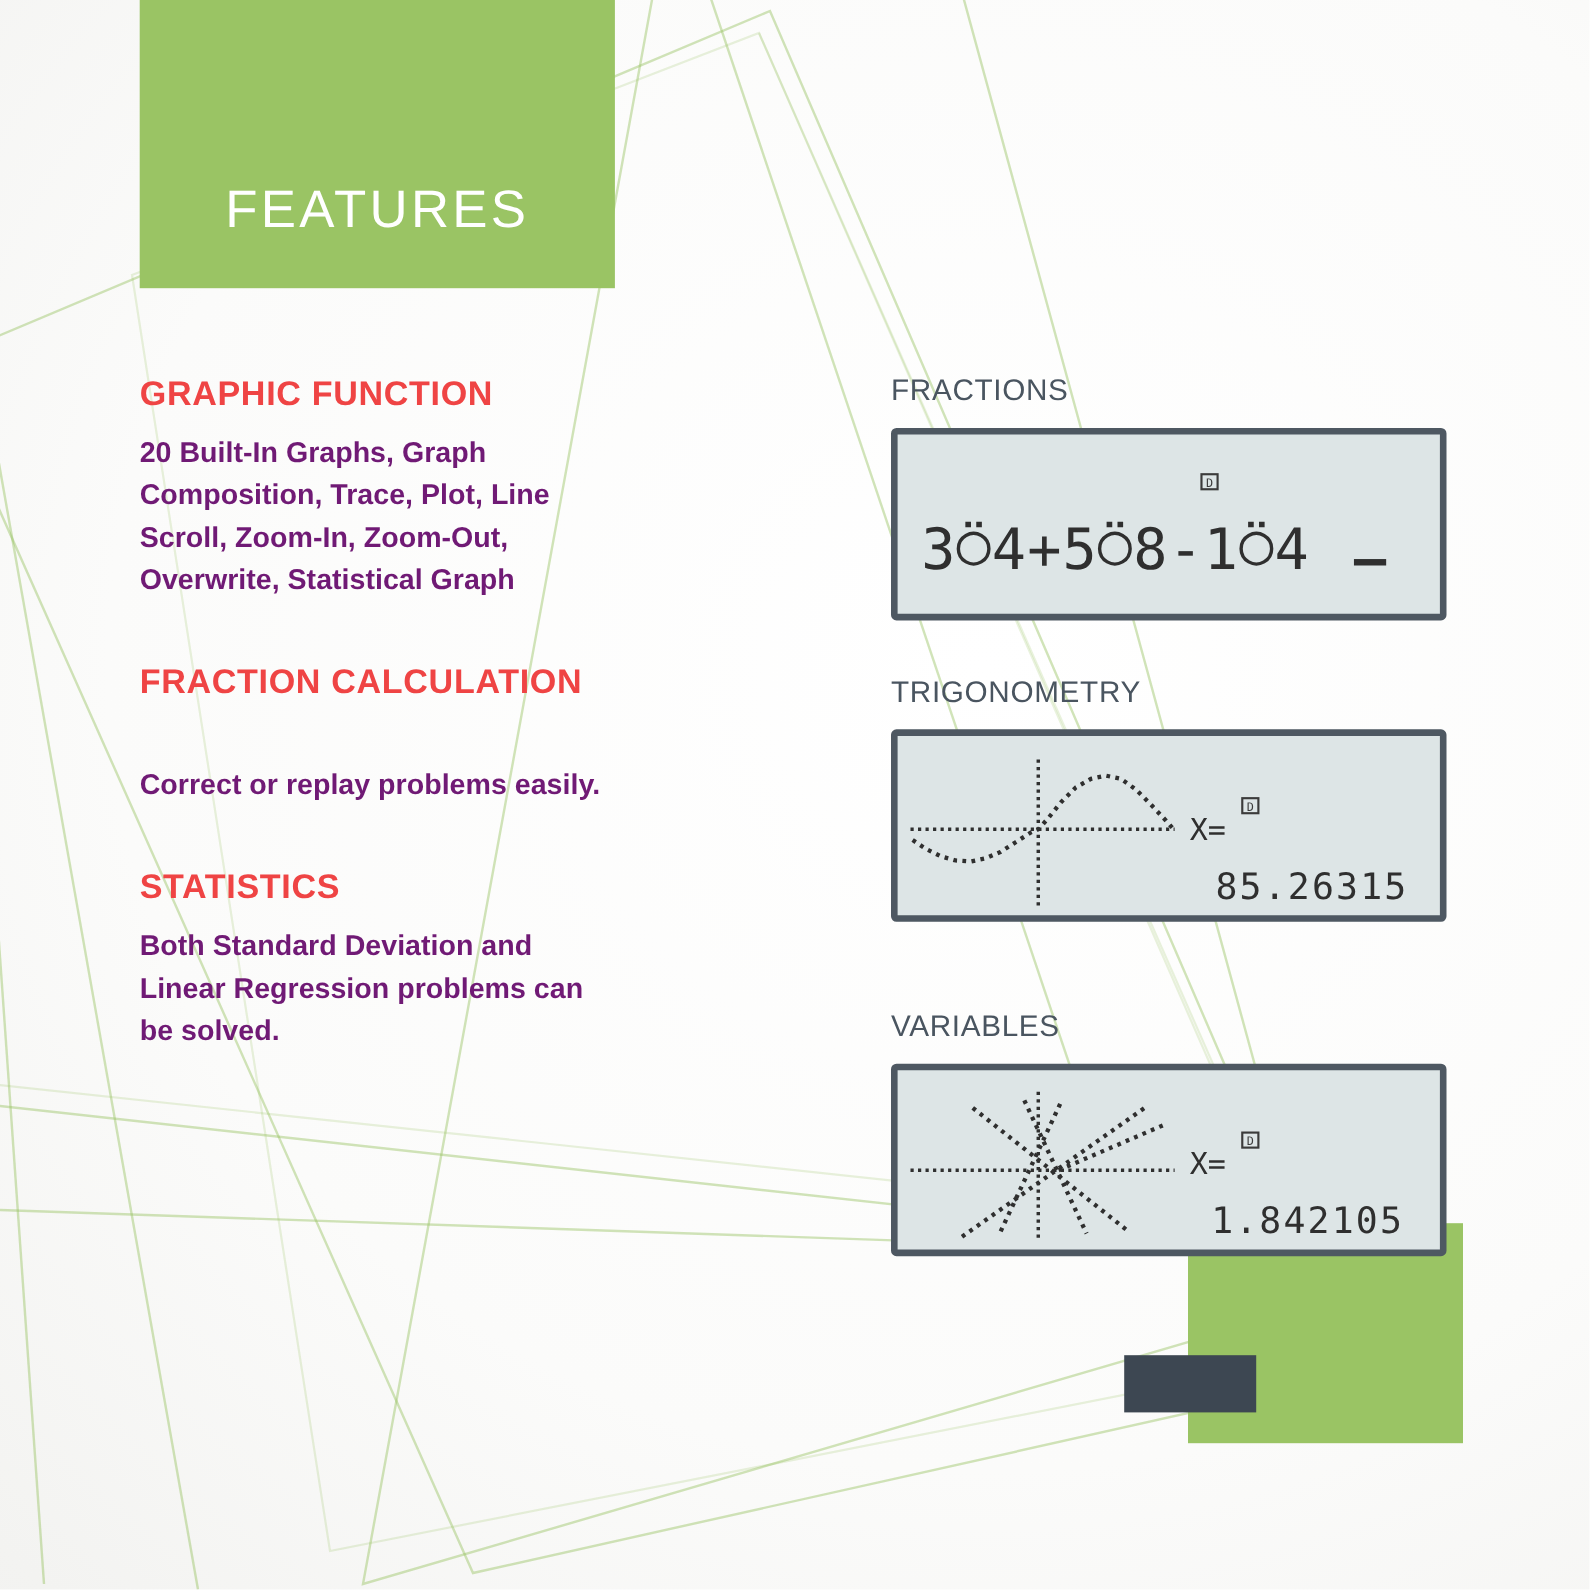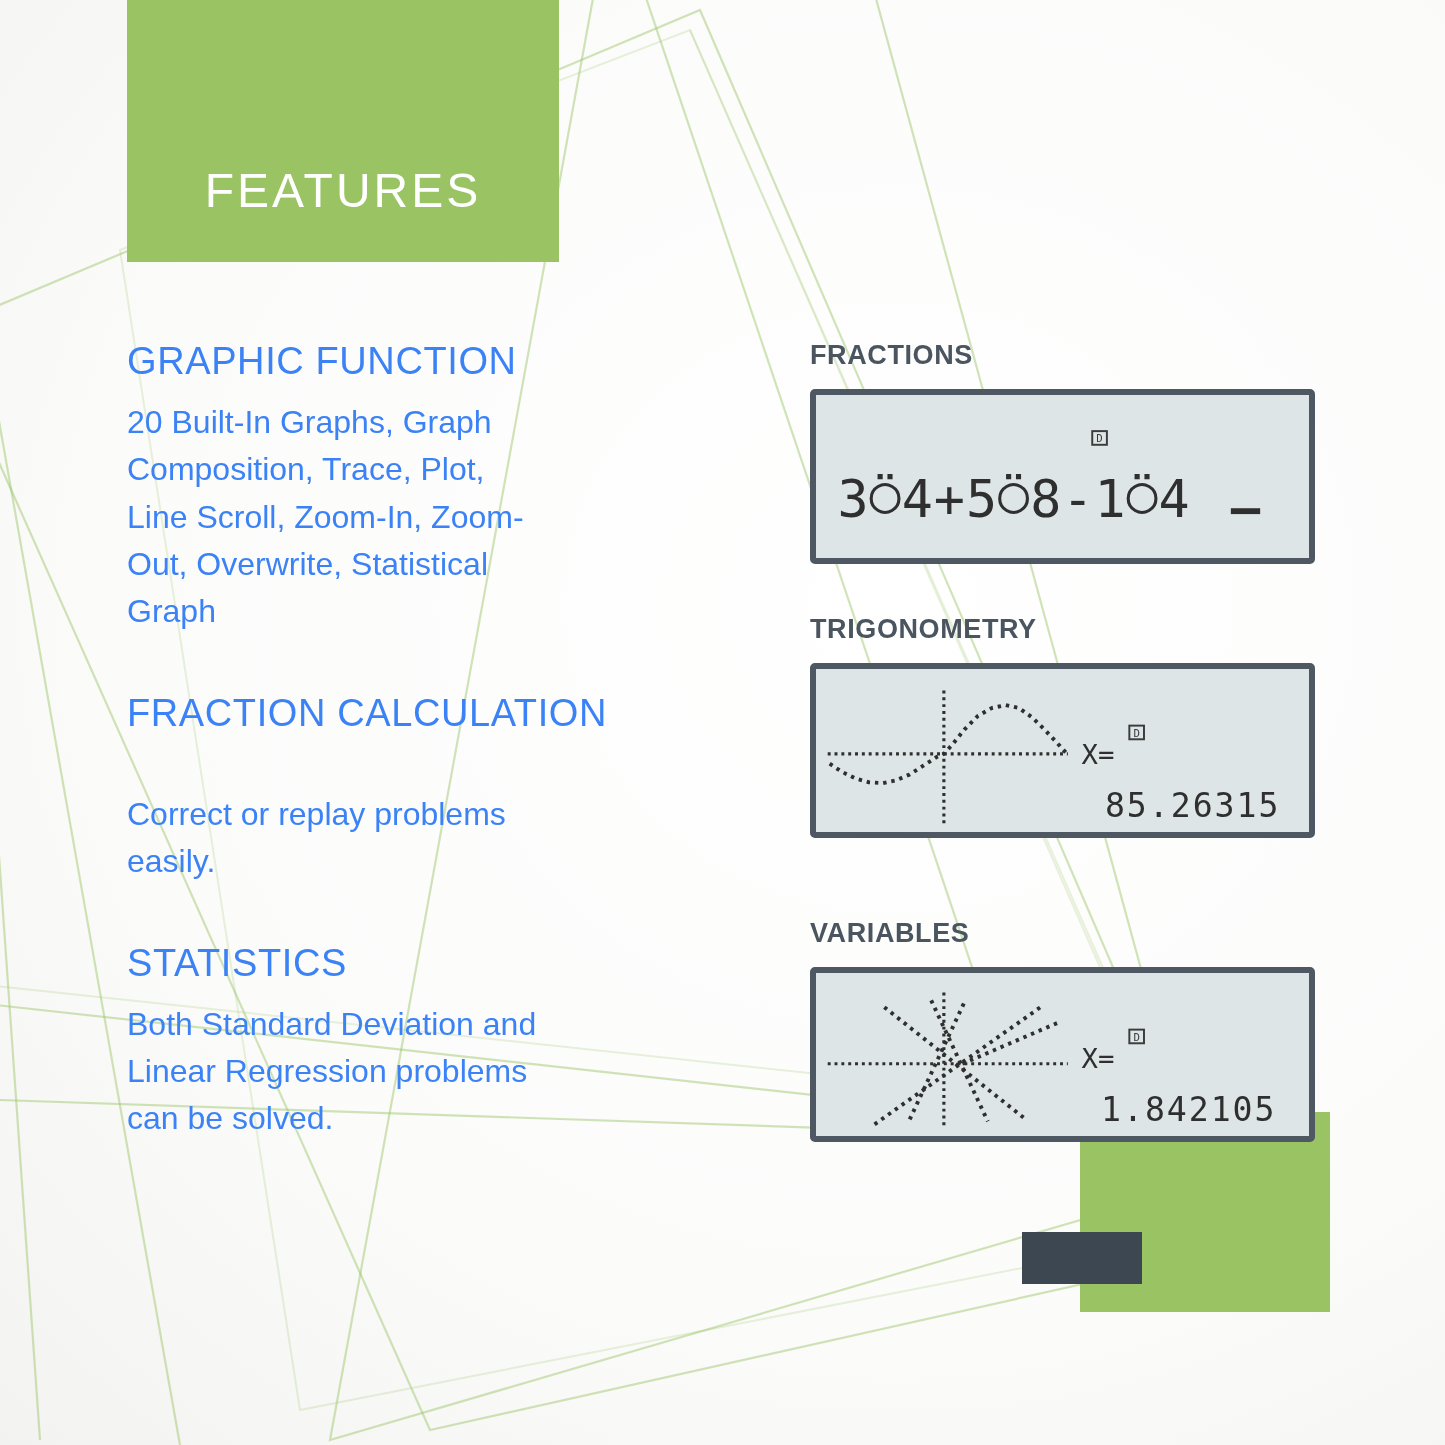--- a/index.html
+++ b/index.html
@@ -66,46 +66,46 @@
 
   
   #left-col {
     position: absolute;
     left: 127px;
     top: 340px;
     width: 600px;
   }
   .feature-block { margin-bottom: 56px; }
   .feature-heading {
-    color: #3b82f6;
-    font-size: 38px;
-    font-weight: normal;
+    color: #ef4444;
+    font-size: 31px;
+    font-weight: bold;
     letter-spacing: 0.6px;
     margin: 0 0 16px 0;
   }
   .feature-body {
-    color: #3b82f6;
-    font-size: 32px;
+    color: #701a75;
+    font-size: 26px;
     line-height: 1.48;
     margin: 0;
-    font-weight: 400;
+    font-weight: 700;
   }
 
   
   #right-col {
     position: absolute;
     left: 810px;
     top: 340px;
     width: 520px;
   }
   .screen-block { margin-bottom: 34px; }
   .screen-heading {
     color: #4a5560;
     font-size: 27px;
-    font-weight: bold;
+    font-weight: normal;
     letter-spacing: 0.6px;
     margin: 0 0 18px 0;
   }
   .lcd {
     width: 505px;
     height: 175px;
     background: #dde5e6;
     border: 6px solid #4e5862;
     border-radius: 5px;
     position: relative;

